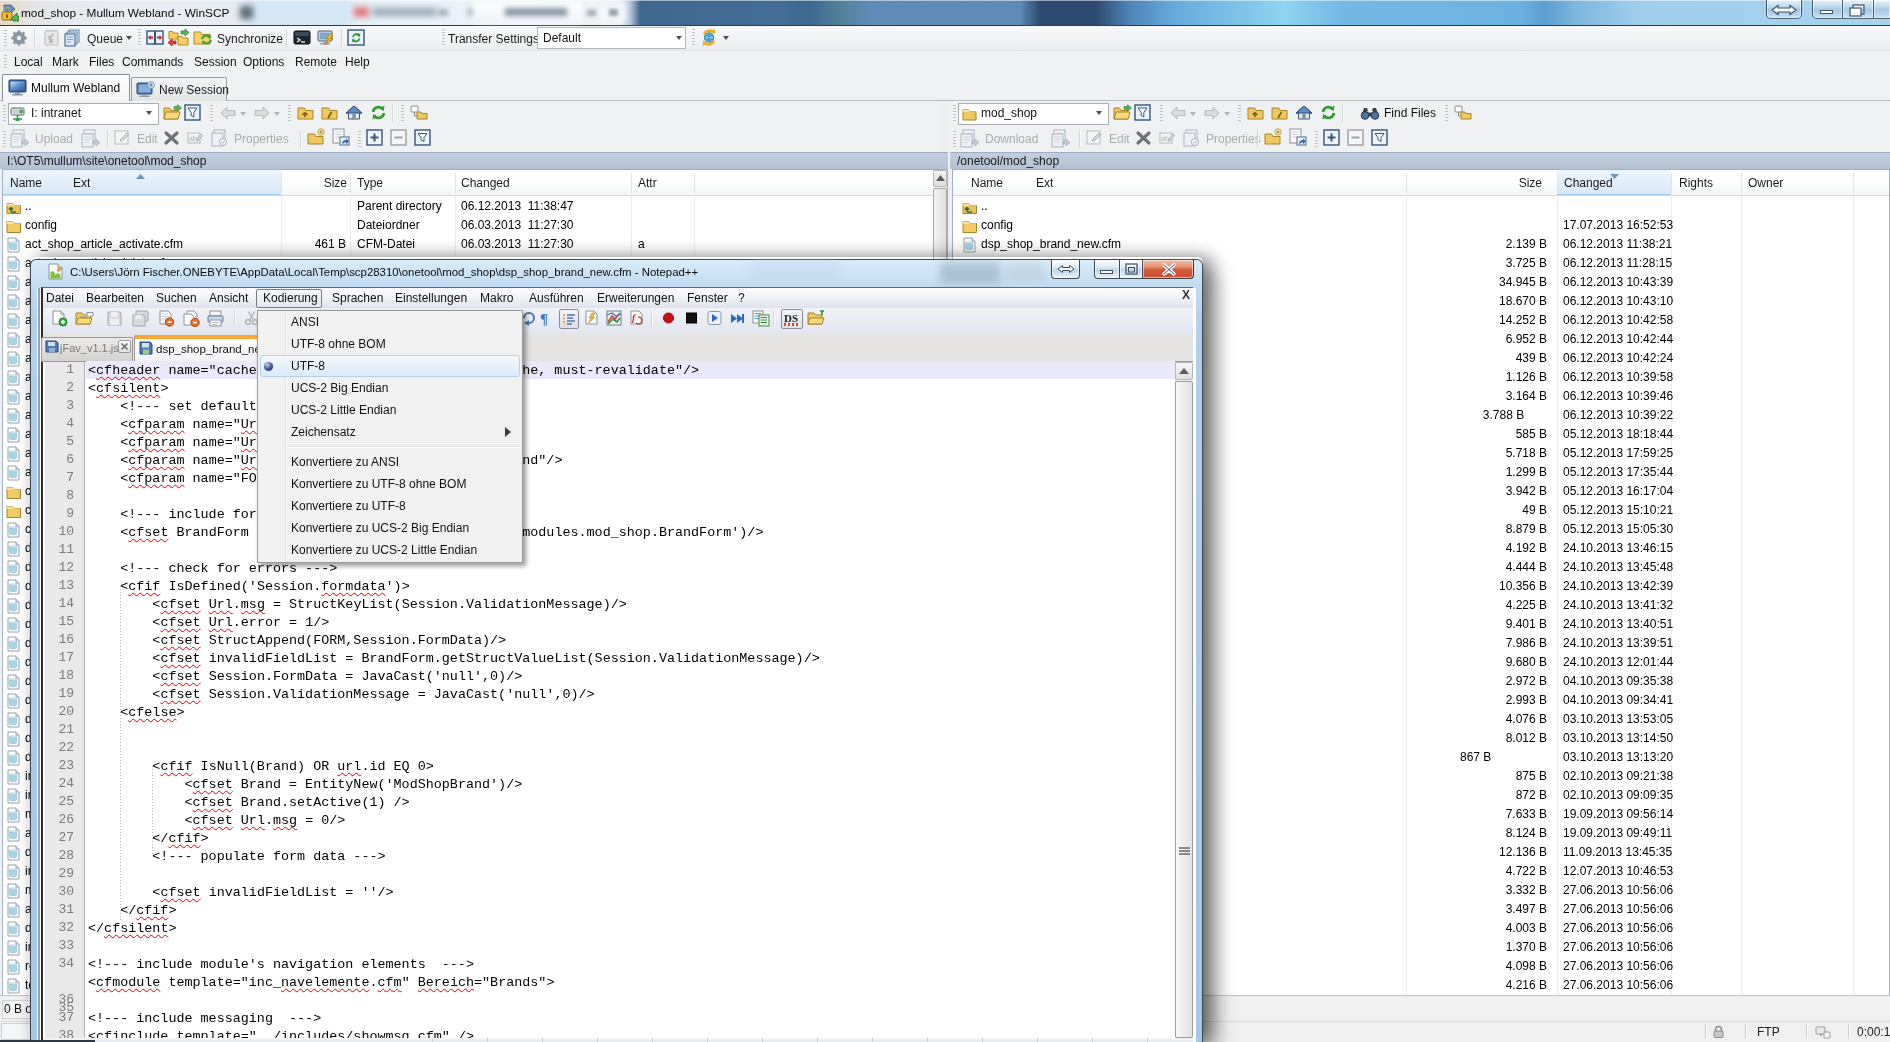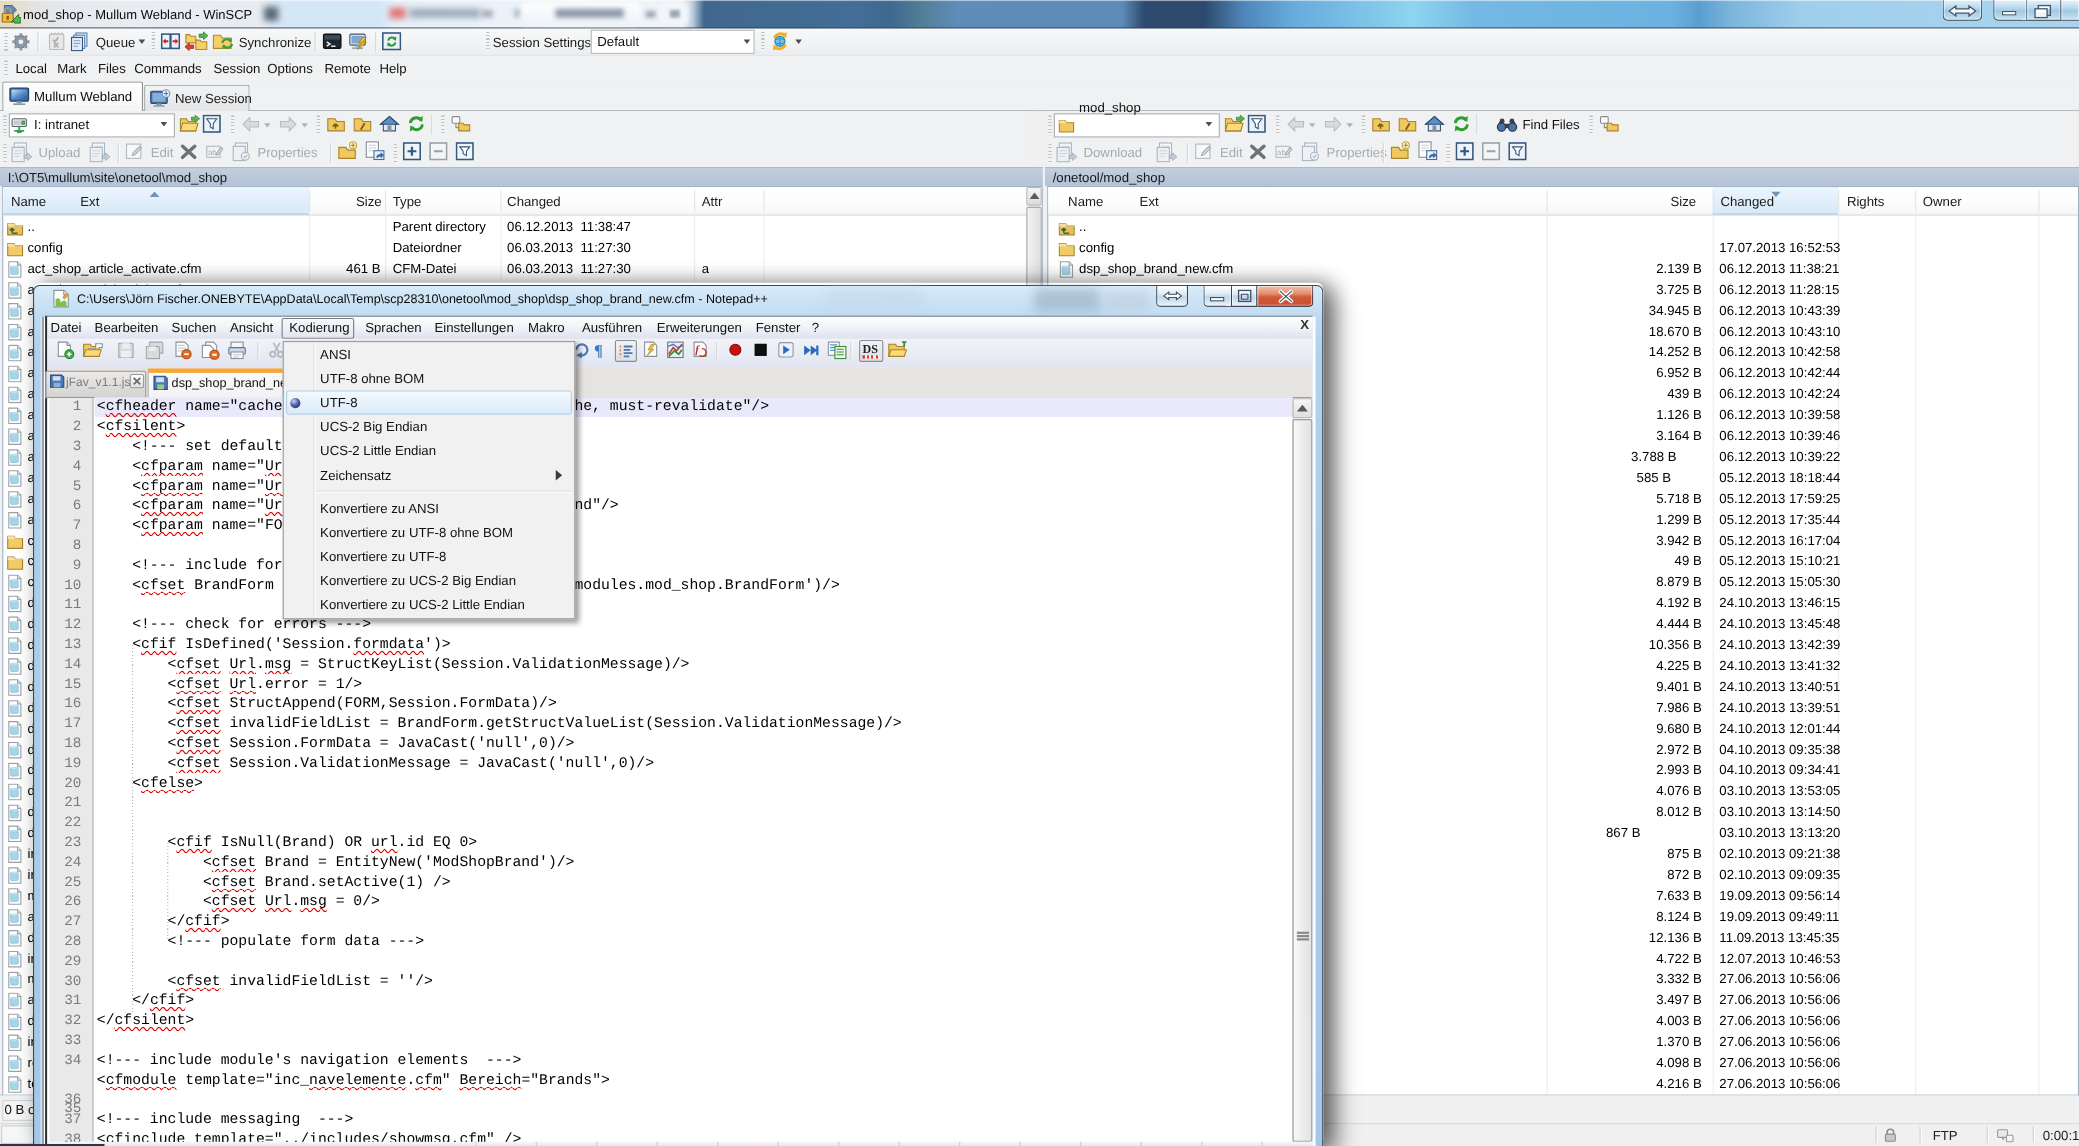--- a/index.html
+++ b/index.html
@@ -116,21 +116,21 @@
     </svg>
 <div class="sep" style="left:341px;top:29px;height:18px"></div>
 <svg style="position:absolute;left:347px;top:29px;" width="18" height="18" viewBox="0 0 18 18">
       <rect x="1" y="1" width="16" height="15" fill="#eaf1f8" stroke="#33567c" stroke-width="1.4"></rect>
       <path d="M6 8 a3.5 3.5 0 0 1 6.4 -1.4" fill="none" stroke="#2f9a2f" stroke-width="1.8"></path>
       <path d="M13.3 4.2 L13 8 L9.8 6.4 Z" fill="#2f9a2f"></path>
       <path d="M12.4 9.5 a3.5 3.5 0 0 1 -6.4 1.4" fill="none" stroke="#2f9a2f" stroke-width="1.8"></path>
       <path d="M5 13.3 L5.4 9.5 L8.6 11.2 Z" fill="#2f9a2f"></path>
     </svg>
 <div class="grip" style="left:442px;top:29px;height:17px"></div>
-<div style="position:absolute;left:448px;top:32px;font-size:12px;color:#1a1a1a">Session Settings</div>
+<div style="position:absolute;left:448px;top:32px;font-size:12px;color:#1a1a1a">Transfer Settings</div>
 <div style="position:absolute;left:537px;top:27px;width:149px;height:22px;background:#fff;border:1px solid #b4b7ba"></div>
 <div style="position:absolute;left:543px;top:31px;font-size:12px;color:#111">Default</div>
 <div class="darr" style="left:676px;top:36px"></div>
 <div class="grip" style="left:692px;top:29px;height:17px"></div>
 <svg style="position:absolute;left:700px;top:28px;" width="18" height="19" viewBox="0 0 18 19">
       <circle cx="9" cy="9.5" r="4.6" fill="#6ec6e8" stroke="#2a7ab0"></circle>
       <path d="M5 8 Q9 6 13 8 M5 11 Q9 13 13 11 M9 5 V14" stroke="#2a7ab0" fill="none" stroke-width=".7"></path>
       <path d="M4 6.5 a6.2 6.2 0 0 1 10 -2.2" fill="none" stroke="#efaf1e" stroke-width="2.6"></path>
       <path d="M15.3 1 L14.8 6.6 L10.2 3.8 Z" fill="#efaf1e"></path>
       <path d="M14 12.5 a6.2 6.2 0 0 1 -10 2.2" fill="none" stroke="#efaf1e" stroke-width="2.6"></path>
@@ -230,21 +230,21 @@
       <path d="M5.5 8 V12 H10" stroke="#8a8a8a" fill="none"></path>
       <path d="M8 10 L8 15 L18 15 L18 9.5 L13 9.5 L12 8 L8 8 Z" fill="#f0c860" stroke="#a8842a"></path>
     </svg>
 <div style="position:absolute;left:950px;top:101px;width:938px;height:26px;background:#f0f1f2"></div>
 <div class="grip" style="left:953px;top:105px;height:18px"></div>
 <div style="position:absolute;left:958px;top:103px;width:151px;height:22px;background:#fff;border:1px solid #a9adb1"></div>
 <svg style="position:absolute;left:962px;top:106px;" width="17" height="16" viewBox="0 0 17 16">
       <path d="M1 3.5 L1 14 L14 14 L14 5.5 L7.5 5.5 L6.2 3.5 Z" fill="#f0c860" stroke="#a8842a"></path>
       <path d="M1 6 L14 6 L14 5.5 L7.5 5.5 L6.2 3.5 L1 3.5 Z" fill="#fbe49a"></path>
     </svg>
-<div style="position:absolute;left:981px;top:91px;font-size:12px;color:#111">mod_shop</div>
+<div style="position:absolute;left:981px;top:106px;font-size:12px;color:#111">mod_shop</div>
 <div class="darr" style="left:1096px;top:111px"></div>
 <svg style="position:absolute;left:1113px;top:104px;" width="19" height="18" viewBox="0 0 19 18">
       <path d="M1 4 L1 15 L15 15 L15 6.5 L8 6.5 L6.5 4 Z" fill="#f0c860" stroke="#a8842a"></path>
       <path d="M3 8 L17 8 L15 15 L1 15 Z" fill="#fbda7a" stroke="#a8842a"></path>
       <path d="M11 2.5 h3.5 l0 -1.8 4 3.2 -4 3.2 0 -1.8 h-3.5 z" fill="#59b552" stroke="#2c7c2c" stroke-width=".6"></path>
     </svg>
 <svg style="position:absolute;left:1134px;top:104px;" width="18" height="18" viewBox="0 0 18 18">
       <rect x="1" y="1" width="15" height="15" fill="#eaf1f8" stroke="#33567c" stroke-width="1.4"></rect>
       <path d="M4 4 H13 L9.8 8.5 L9.8 13 L7.2 11.5 L7.2 8.5 Z" fill="#fff" stroke="#33567c"></path>
     </svg>
@@ -799,21 +799,21 @@
 <div class="frow" style="position:absolute;left:1460px;top:330px;width:87px;text-align:right">6.952 B</div>
 <div class="frow" style="position:absolute;left:1563px;top:330px">06.12.2013 10:42:44</div>
 <div class="frow" style="position:absolute;left:1460px;top:349px;width:87px;text-align:right">439 B</div>
 <div class="frow" style="position:absolute;left:1563px;top:349px">06.12.2013 10:42:24</div>
 <div class="frow" style="position:absolute;left:1460px;top:368px;width:87px;text-align:right">1.126 B</div>
 <div class="frow" style="position:absolute;left:1563px;top:368px">06.12.2013 10:39:58</div>
 <div class="frow" style="position:absolute;left:1460px;top:387px;width:87px;text-align:right">3.164 B</div>
 <div class="frow" style="position:absolute;left:1563px;top:387px">06.12.2013 10:39:46</div>
 <div class="frow" style="position:absolute;left:1460px;top:406px;width:87px;text-align:center">3.788 B</div>
 <div class="frow" style="position:absolute;left:1563px;top:406px">06.12.2013 10:39:22</div>
-<div class="frow" style="position:absolute;left:1460px;top:425px;width:87px;text-align:center">585 B</div>
+<div class="frow" style="position:absolute;left:1460px;top:425px;width:87px;text-align:right">585 B</div>
 <div class="frow" style="position:absolute;left:1563px;top:425px">05.12.2013 18:18:44</div>
 <div class="frow" style="position:absolute;left:1460px;top:444px;width:87px;text-align:right">5.718 B</div>
 <div class="frow" style="position:absolute;left:1563px;top:444px">05.12.2013 17:59:25</div>
 <div class="frow" style="position:absolute;left:1460px;top:463px;width:87px;text-align:right">1.299 B</div>
 <div class="frow" style="position:absolute;left:1563px;top:463px">05.12.2013 17:35:44</div>
 <div class="frow" style="position:absolute;left:1460px;top:482px;width:87px;text-align:right">3.942 B</div>
 <div class="frow" style="position:absolute;left:1563px;top:482px">05.12.2013 16:17:04</div>
 <div class="frow" style="position:absolute;left:1460px;top:501px;width:87px;text-align:right">49 B</div>
 <div class="frow" style="position:absolute;left:1563px;top:501px">05.12.2013 15:10:21</div>
 <div class="frow" style="position:absolute;left:1460px;top:520px;width:87px;text-align:right">8.879 B</div>

